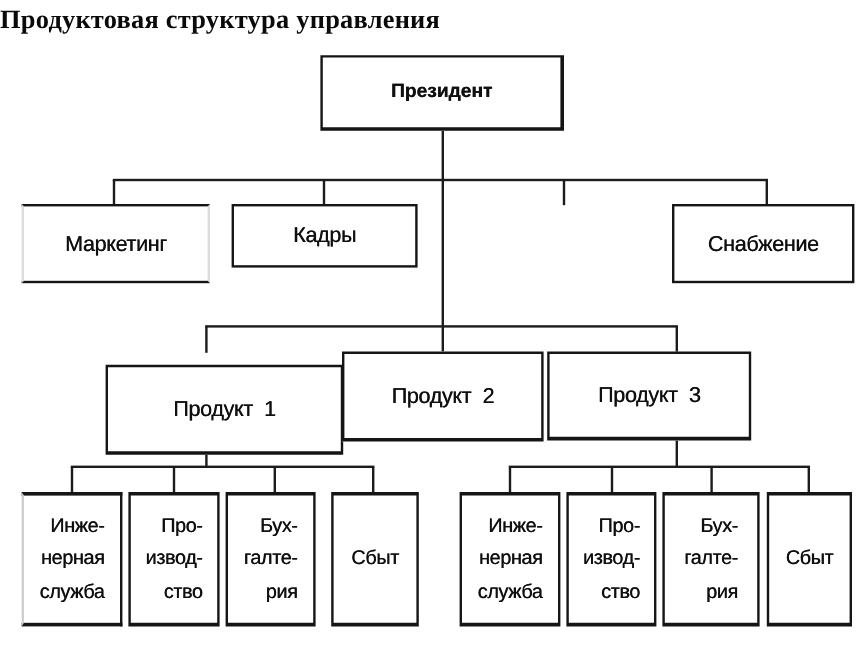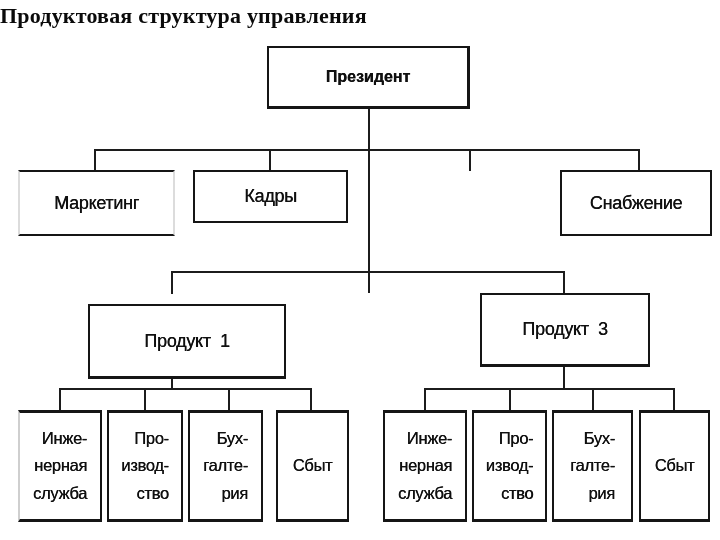--- a/index.html
+++ b/index.html
@@ -71,21 +71,24 @@
   <div class="box" style="left:193px;top:170px;width:155px;height:53px">
     <span class="label lvl2">Кадры</span>
   </div>
   <div class="box" style="left:560px;top:170px;width:152px;height:66px">
     <span class="label lvl2">Снабжение</span>
   </div>
 
   <div class="box b-prod" style="left:88px;top:304px;width:198px;height:75px">
     <span class="label lvl3">Продукт  1</span>
   </div>
-  <div class="box b-prod" style="left:480px;top:293px;width:170px;height:74px">
+  <div class="box b-prod" style="left:285px;top:293px;width:168px;height:75px">
+    <span class="label lvl3">Продукт  2</span>
+  </div>
+  <div class="box b-prod" style="left:456px;top:293px;width:170px;height:74px">
     <span class="label lvl3">Продукт  3</span>
   </div>
 
   <div class="box b-dept fade-left" style="left:18px;top:410px;width:84px;height:112px">
     <span class="label lvl4">Инже-
 нерная
 служба</span>
   </div>
   <div class="box b-dept" style="left:107px;top:410px;width:76px;height:112px">
     <span class="label lvl4">Про-

